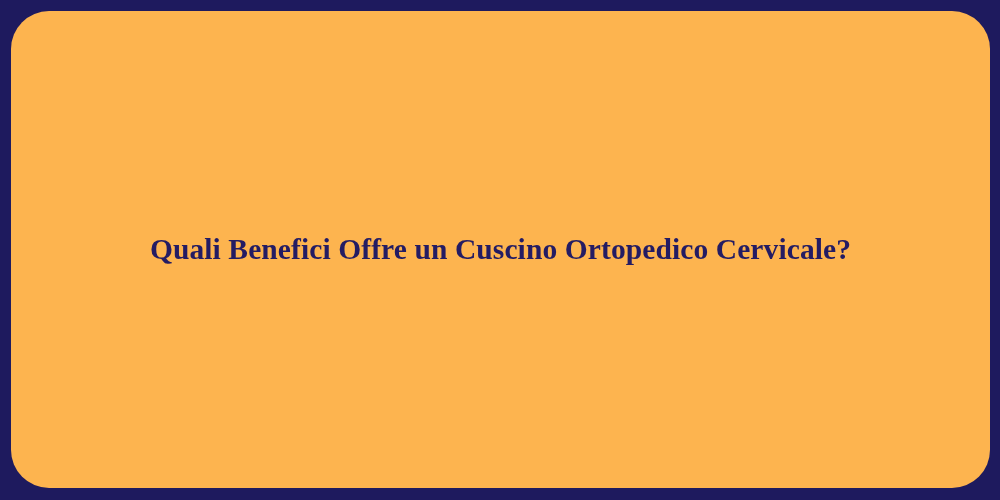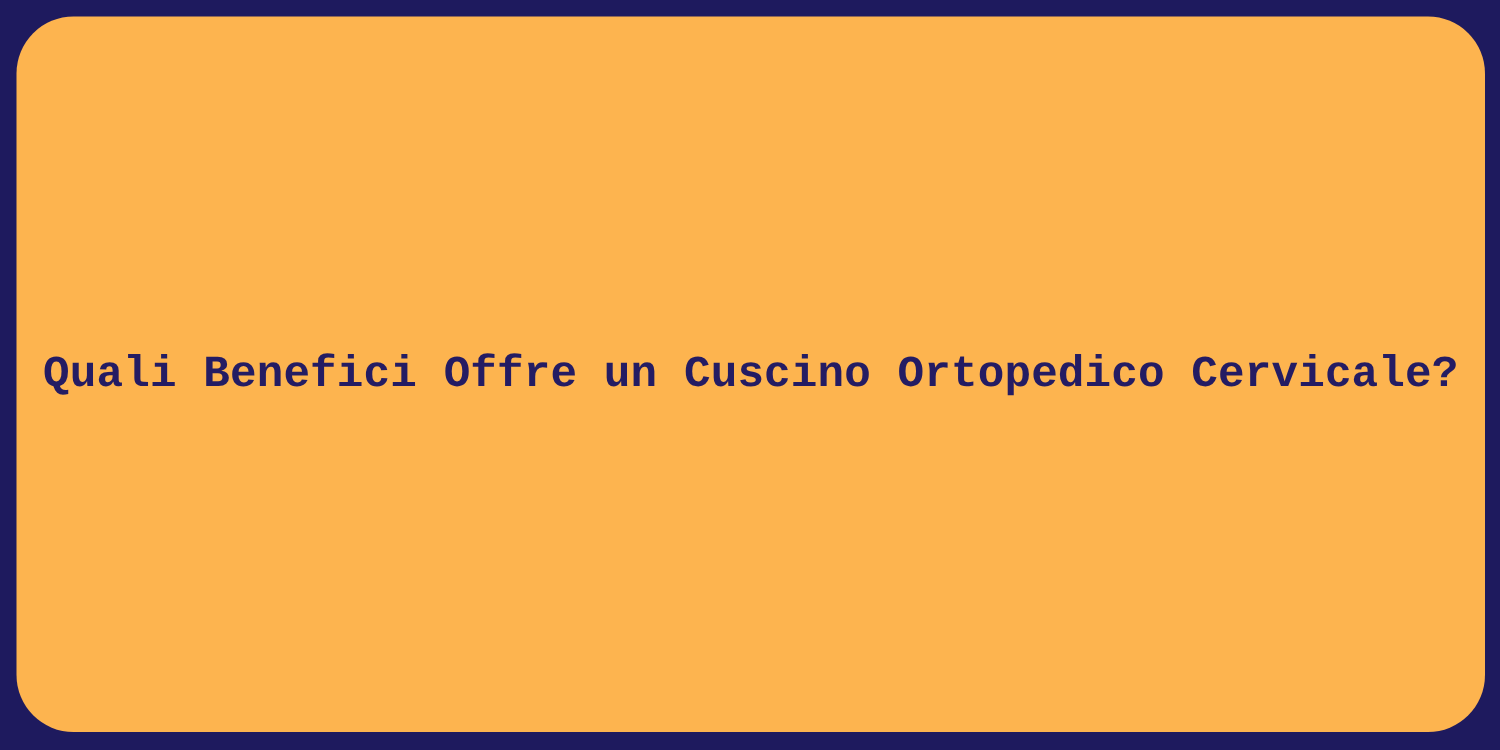--- a/index.html
+++ b/index.html
@@ -32,21 +32,21 @@
     display: flex;
     align-items: center;
     justify-content: center;
     text-align: center;
     padding: 0 48px;
   }
 
   #headline {
     margin: 0;
     color: #241c63;
-    font-family: Liberation Mono, monospace;
+    font-family: Liberation Serif, serif;
     font-weight: bold;
     font-size: 29.5px;
     line-height: 1.32;
     letter-spacing: 0.1px;
     white-space: nowrap;
     text-align: center;
   }
 </style>
 </head>
 <body>

